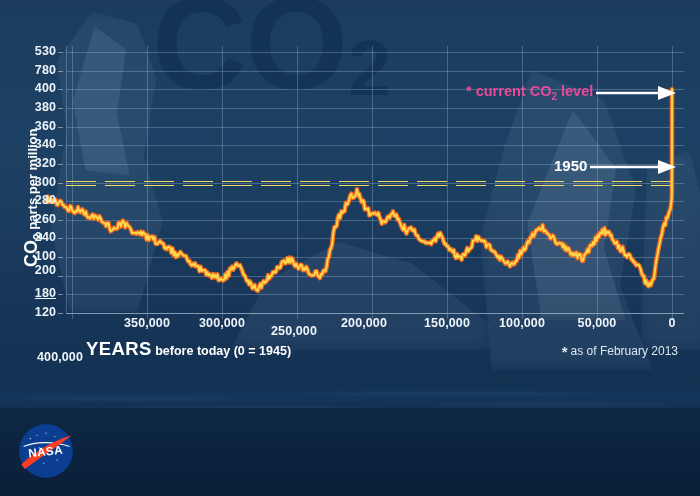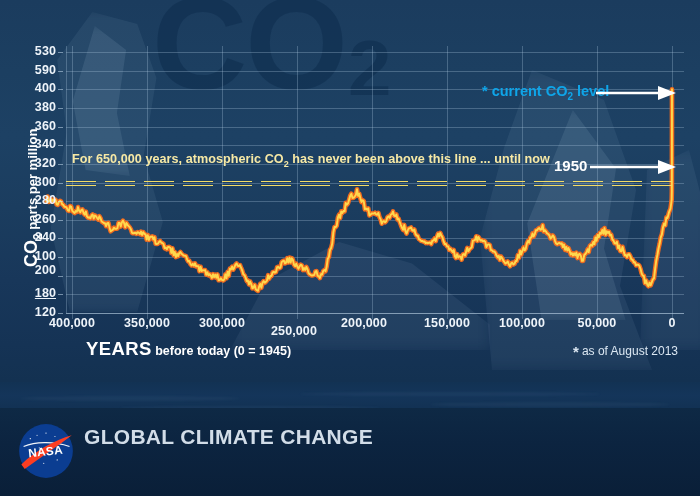--- a/index.html
+++ b/index.html
@@ -206,25 +206,24 @@
     position: absolute;
     left: 554px; top: 157px;
     color: #ffffff;
     font-size: 15px;
     font-weight: bold;
     white-space: nowrap;
   }
   .ann-current {
     position: absolute;
     left: 466px; top: 83px;
-    color: #0ea5e9;
+    color: #ec4899;
     font-size: 14.5px;
     font-weight: bold;
     white-space: nowrap;
-    margin-left: 16px;
   }
   .ann-current sub { font-size: 10px; }
 
   .arrow-svg { position: absolute; }
 
   
   .footer {
     position: absolute;
     left: 0; bottom: 0;
     width: 700px; height: 88px;
@@ -340,21 +339,21 @@
       <div class="seg" style="left: 429px; width: 30px; border-top-color: rgb(243, 220, 102); border-bottom-color: rgb(243, 220, 102);"></div>
       <div class="seg" style="left: 468px; width: 30px; border-top-color: rgb(243, 220, 102); border-bottom-color: rgb(243, 220, 102);"></div>
       <div class="seg" style="left: 507px; width: 30px; border-top-color: rgb(243, 220, 102); border-bottom-color: rgb(243, 220, 102);"></div>
       <div class="seg" style="left: 546px; width: 30px; border-top-color: rgb(243, 220, 102); border-bottom-color: rgb(243, 220, 102);"></div>
       <div class="seg" style="left: 585px; width: 21px; border-top-color: rgb(243, 220, 102); border-bottom-color: rgb(243, 220, 102);"></div>
     </div>
 
   <div id="yticks">
       <div class="ytick" style="top: 44px;">530</div>
       <div class="ytickdash" style="top: 52px;"></div>
-      <div class="ytick" style="top: 62.6429px;">590</div>
+      <div class="ytick" style="top: 62.6429px;">780</div>
       <div class="ytickdash" style="top: 71px;"></div>
       <div class="ytick" style="top: 81.2857px;">400</div>
       <div class="ytickdash" style="top: 89px;"></div>
       <div class="ytick" style="top: 99.9286px;">380</div>
       <div class="ytickdash" style="top: 108px;"></div>
       <div class="ytick" style="top: 118.571px;">360</div>
       <div class="ytickdash" style="top: 127px;"></div>
       <div class="ytick" style="top: 137.214px;">340</div>
       <div class="ytickdash" style="top: 145px;"></div>
       <div class="ytick" style="top: 155.857px;">320</div>
@@ -370,47 +369,44 @@
       <div class="ytick" style="top: 249.071px;">100</div>
       <div class="ytickdash" style="top: 257px;"></div>
       <div class="ytick" style="top: 263px;">200</div>
       <div class="ytickdash" style="top: 276px;"></div>
       <div class="ytick" style="top: 286.357px; text-decoration: underline;">180</div>
       <div class="ytickdash" style="top: 294px;"></div>
       <div class="ytick" style="top: 305px;">120</div>
       <div class="ytickdash" style="top: 313px;"></div>
     </div>
   <div id="xticks">
-      <div class="xtick" style="left: 32px;">400,000</div>
+      <div class="xtick" style="left: 20px; margin-top: 34px;">400,000</div>
       <div class="xtick" style="left: 107px;">350,000</div>
       <div class="xtick" style="left: 182px;">300,000</div>
       <div class="xtick" style="left: 254px; margin-top: 8px;">250,000</div>
       <div class="xtick" style="left: 324px;">200,000</div>
       <div class="xtick" style="left: 407px;">150,000</div>
       <div class="xtick" style="left: 482px;">100,000</div>
       <div class="xtick" style="left: 557px;">50,000</div>
       <div class="xtick" style="left: 632px;">0</div>
     </div>
 
   <div class="ytitle">
     <span class="big">CO<sub>2</sub></span>
     <span class="small">parts per million</span>
   </div>
 
   <div class="xcaption">
     <span class="years">YEARS</span><span class="sub"> before today (0 = 1945)</span>
   </div>
 
   <div class="footnote">
-    <span class="star">*</span><span>as of August 2013</span>
-  </div>
-
-  <div class="ann-never">
-    <span>For 650,000 years, atmospheric CO</span><sub>2</sub><span> has never been above this line ... until now</span>
-  </div>
+    <span class="star">*</span><span>as of February 2013</span>
+  </div>
+
 
   <div class="ann-1950">1950</div>
   <svg class="arrow-svg" style="left:590px; top:158px;" width="86" height="18" viewBox="0 0 86 18">
     <line x1="0" y1="9" x2="70" y2="9" stroke="#ffffff" stroke-width="2.6"></line>
     <polygon points="68,2 86,9 68,16" fill="#ffffff"></polygon>
   </svg>
 
   <div class="ann-current">
     <span>*</span><span> current CO</span><sub>2</sub><span> level</span>
   </div>
@@ -432,16 +428,15 @@
         <circle cx="78" cy="32" r="1.1"></circle>
           <circle cx="28" cy="62" r="1"></circle>
         <circle cx="70" cy="66" r="1.1"></circle>
           <circle cx="46" cy="72" r="1"></circle>
         <circle cx="60" cy="40" r="1"></circle>
           <circle cx="38" cy="44" r="0.9"></circle>
       </g>
       <path d="M6,74 C28,52 66,30 96,22 C70,42 40,62 12,82 Z" fill="#fc3d21"></path>
       <text x="50" y="58" text-anchor="middle" font-family="Liberation Sans, sans-serif" font-size="21" font-weight="bold" fill="#ffffff" letter-spacing="0.5" transform="rotate(-6 50 58)">NASA</text>
     </svg>
-    <div class="footer-title">GLOBAL CLIMATE CHANGE</div>
   </div>
 
 </div>
 
 </body></html>

